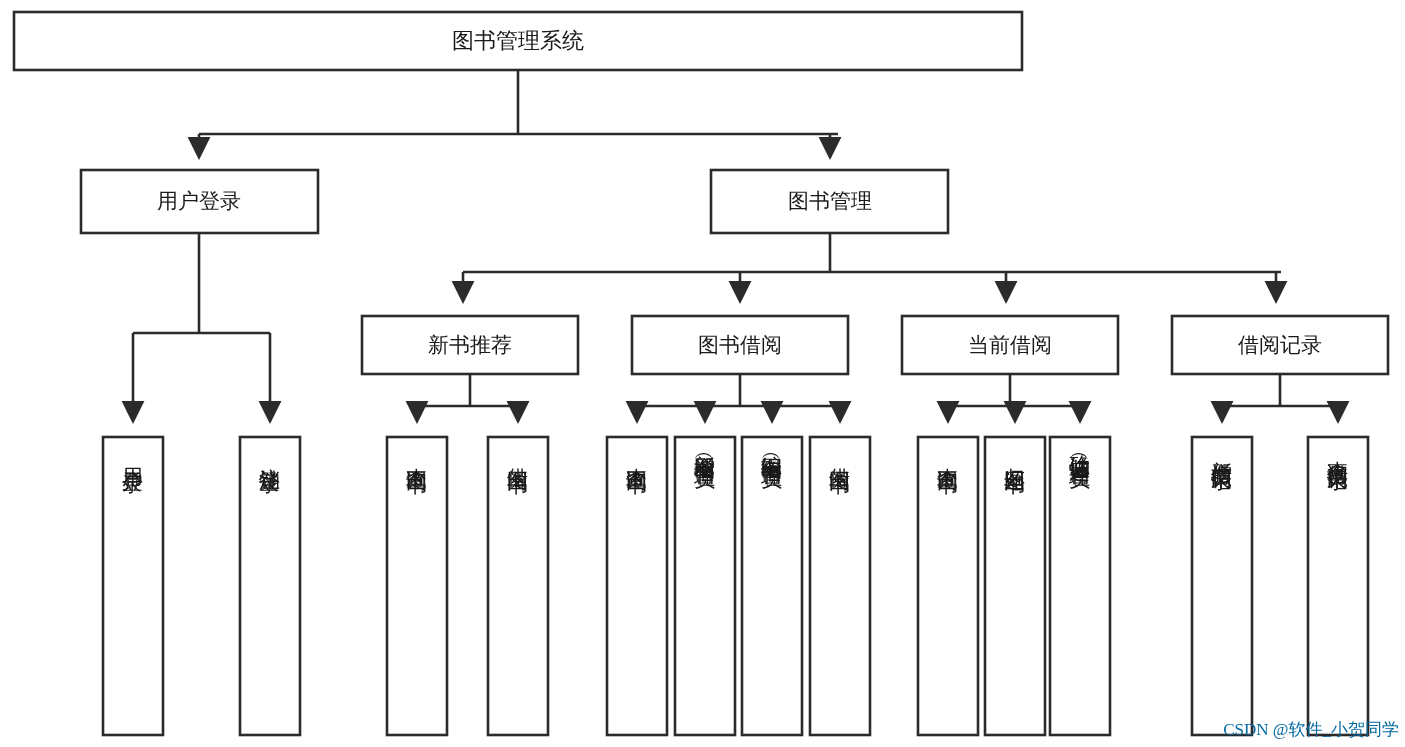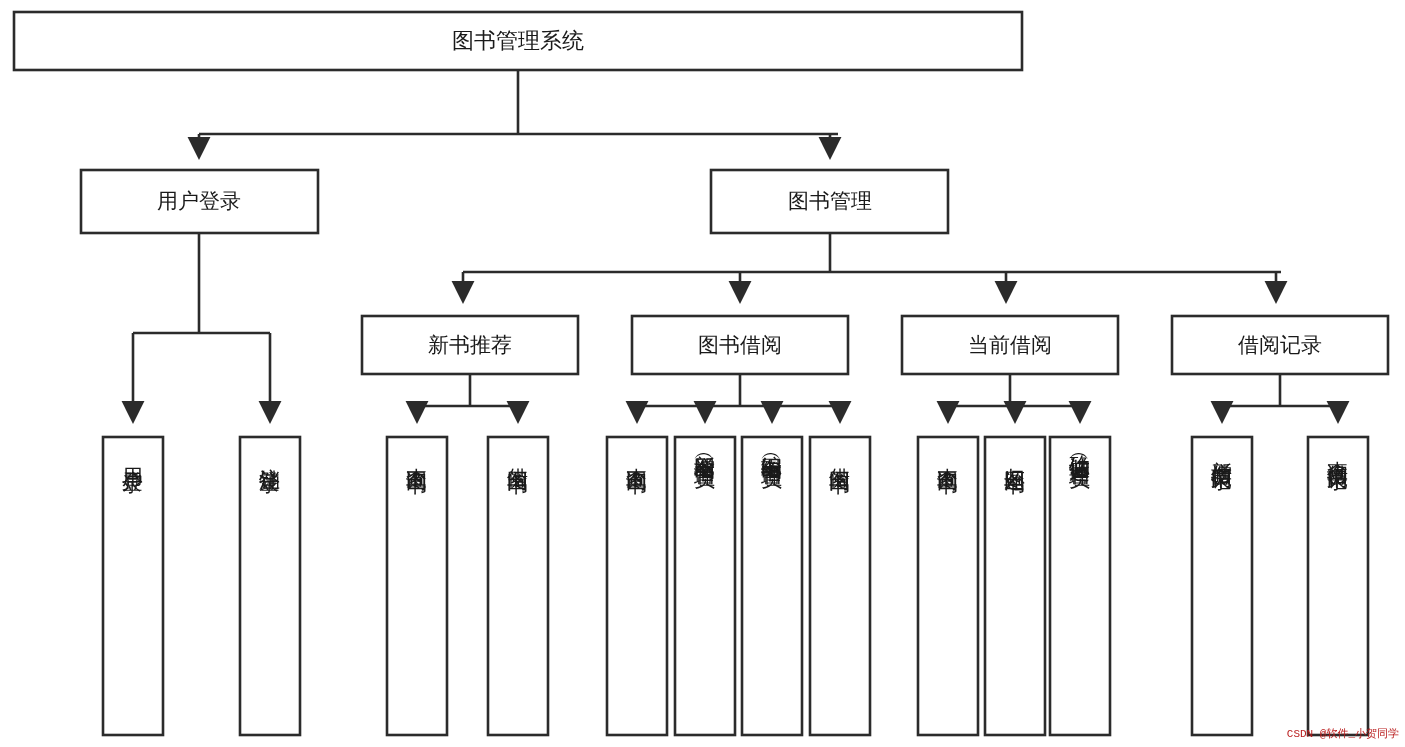--- a/index.html
+++ b/index.html
@@ -57,23 +57,23 @@
     stroke-linecap: butt;
   }
   .arrow-head {
     fill: #2b2b2b;
     stroke: none;
   }
   .watermark {
     position: absolute;
     right: 6px;
     bottom: 6px;
-    font-family: Liberation Mono, monospace;
-    font-size: 11px;
-    color: #b91c1c;
+    font-family: Liberation Serif, serif;
+    font-size: 17px;
+    color: #0369a1;
     white-space: nowrap;
     user-select: none;
   }
 </style>
 </head>
 <body>
 
 <div id="diagram-root">
   <svg class="flow" viewBox="0 0 1405 747" xmlns="http://www.w3.org/2000/svg">
 

